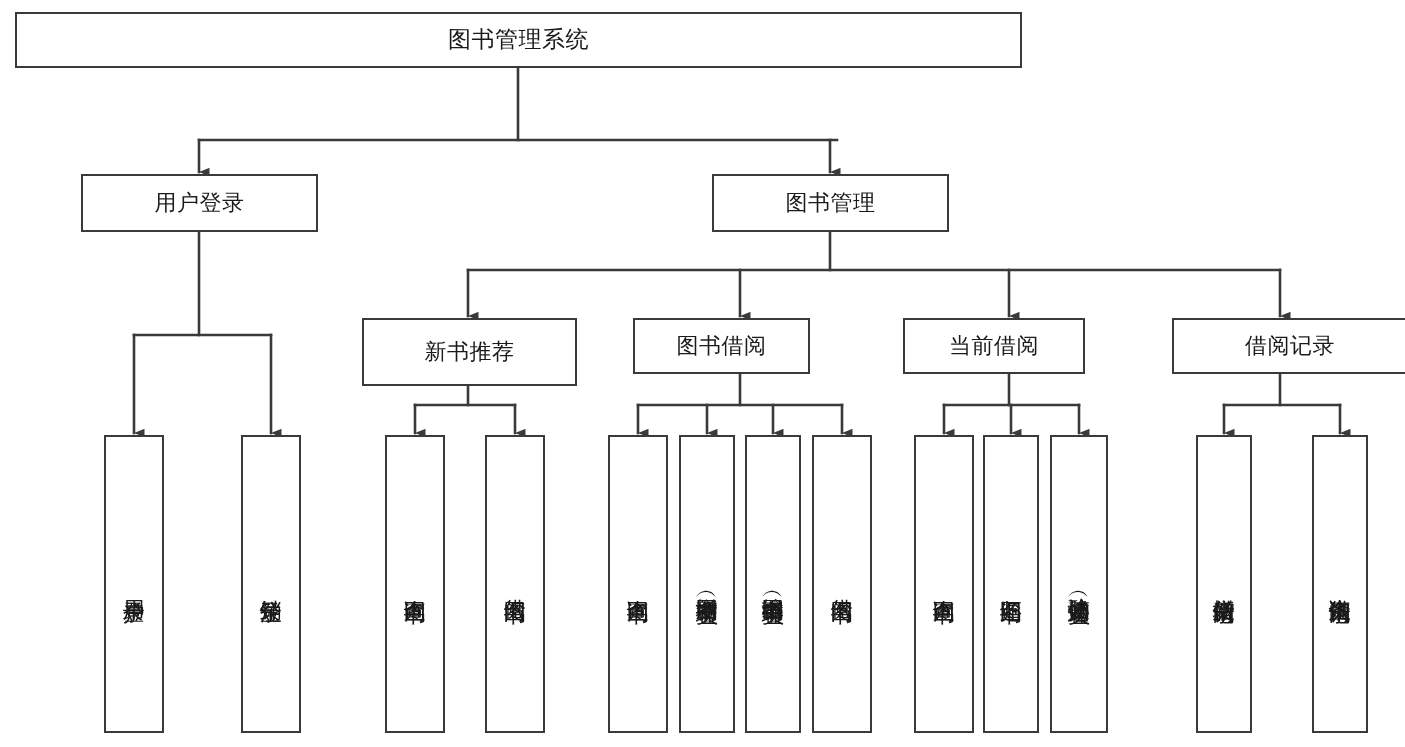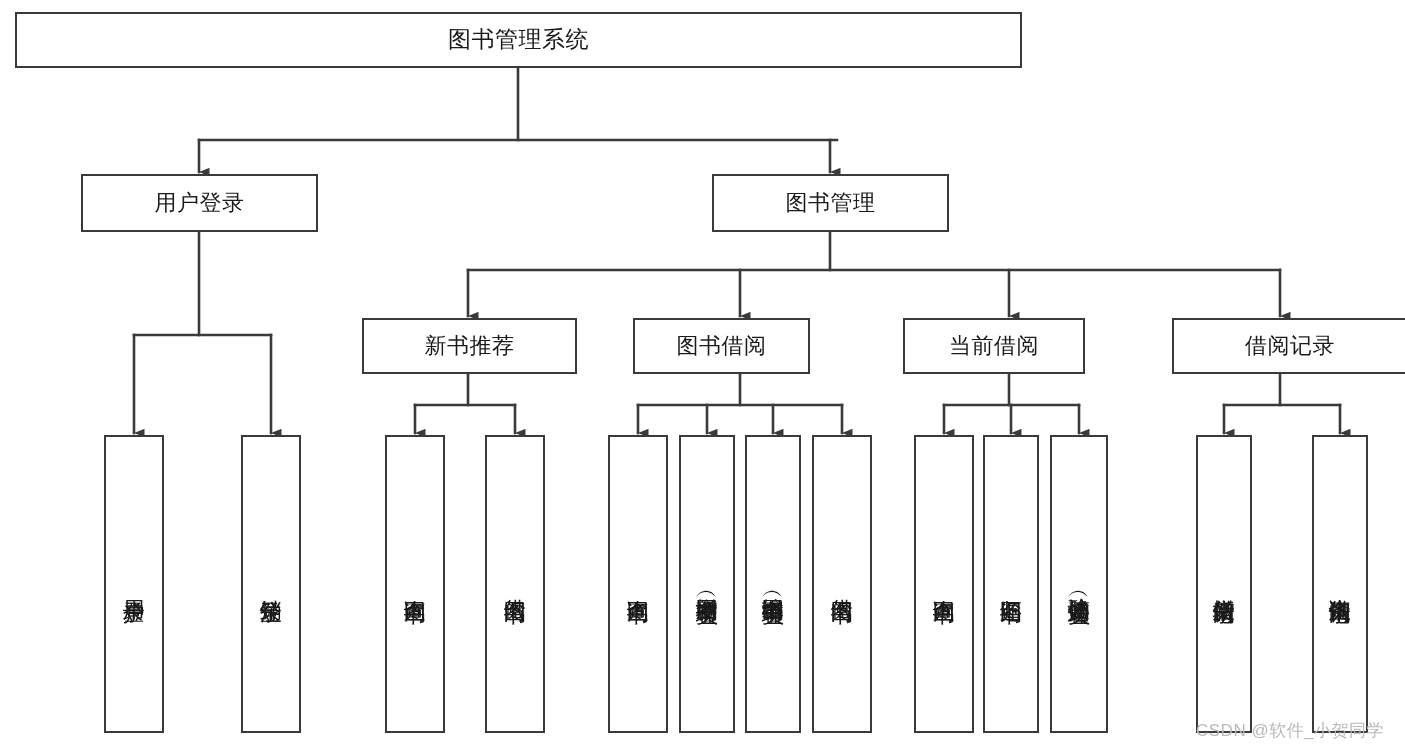--- a/index.html
+++ b/index.html
@@ -124,21 +124,21 @@
     <span class="label">图书管理系统</span>
   </div>
 
   <div class="node branch" style="left:81px; top:174px; width:237px; height:58px;">
     <span class="label">用户登录</span>
   </div>
   <div class="node branch" style="left:712px; top:174px; width:237px; height:58px;">
     <span class="label">图书管理</span>
   </div>
 
-  <div class="node branch" style="left:362px; top:318px; width:215px; height:56px;">
+  <div class="node branch" style="left:362px; top:318px; width:215px; height:68px;">
     <span class="label">新书推荐</span>
   </div>
   <div class="node branch" style="left:633px; top:318px; width:177px; height:56px;">
     <span class="label">图书借阅</span>
   </div>
   <div class="node branch" style="left:903px; top:318px; width:182px; height:56px;">
     <span class="label">当前借阅</span>
   </div>
   <div class="node branch" style="left:1172px; top:318px; width:236px; height:56px;">
     <span class="label">借阅记录</span>
@@ -181,15 +181,14 @@
     <span class="label">确认归还（管理员）</span>
   </div>
 
   <div class="node leaf" style="left:1196px; top:435px; width:56px; height:298px;">
     <span class="label">新增借阅记录</span>
   </div>
   <div class="node leaf" style="left:1312px; top:435px; width:56px; height:298px;">
     <span class="label">查询借阅记录</span>
   </div>
 
-  <div class="watermark" style="left:1196px; top:719px;">CSDN @软件_小贺同学</div>
 
 </div>
 
 </body></html>

